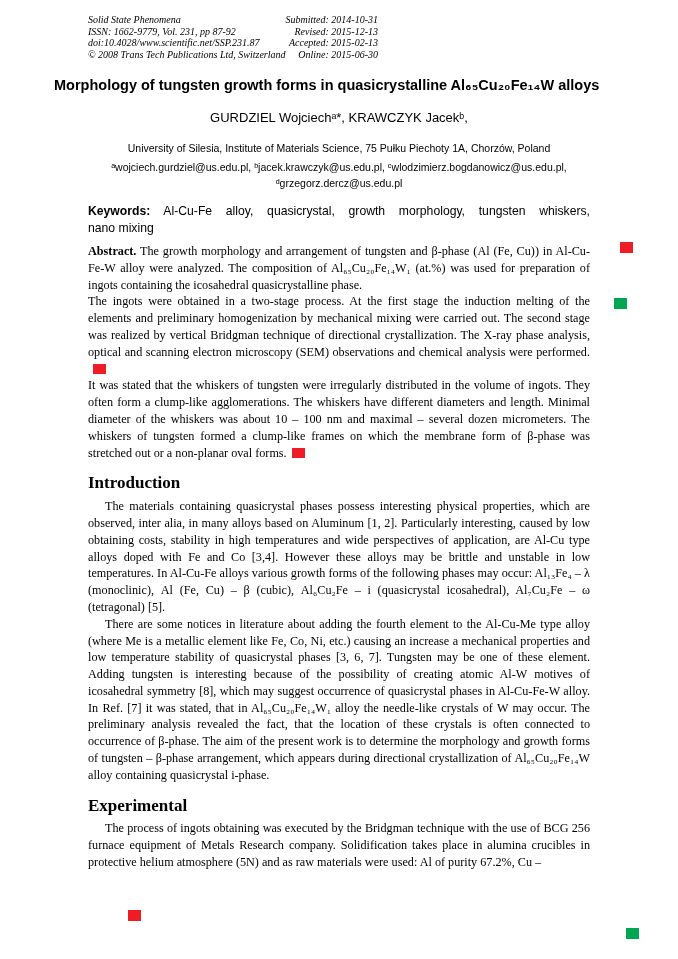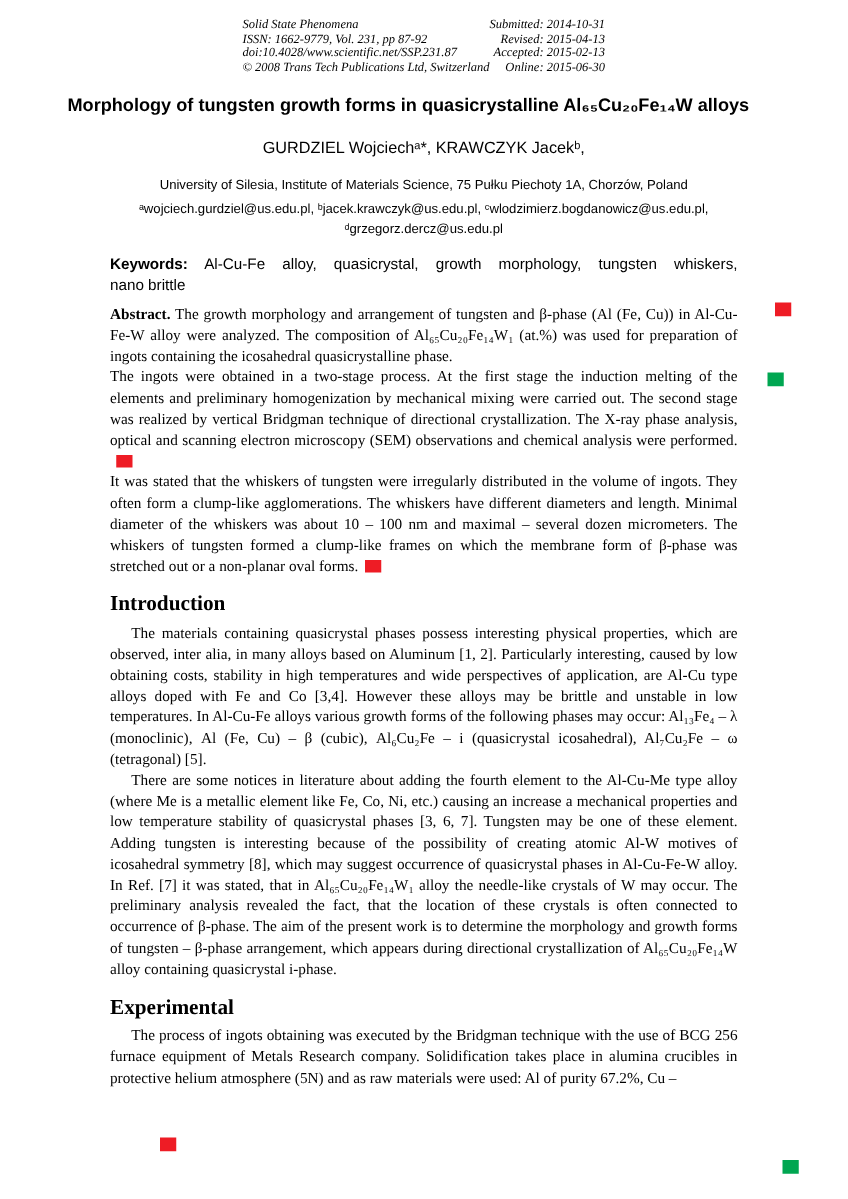--- a/index.html
+++ b/index.html
@@ -8,21 +8,21 @@
   body {
     width: 678px; height: 959px;
     background: #ffffff; color: #000000;
     overflow: hidden; position: relative;
     font-family: "Liberation Serif", "DejaVu Serif", serif;
   }
   .page { padding: 14px 88px 0 88px; }
 
   
   .hdr {
-    display: flex; justify-content: center;
+    display: flex; justify-content: flex-start;
     font-style: italic; font-size: 10px; line-height: 11.6px;
   }
   .hdr .right { text-align: right; }
 
   
   .title {
     margin: 16px -34px 0 -34px;
     font-family: "Liberation Sans", "DejaVu Sans", sans-serif;
     font-weight: bold; font-size: 14.5px; line-height: 19px;
   }
@@ -77,39 +77,39 @@
 
   <div class="hdr">
     <div>
       <div>Solid State Phenomena</div>
       <div>ISSN: 1662-9779, Vol. 231, pp 87-92</div>
       <div>doi:10.4028/www.scientific.net/SSP.231.87</div>
       <div>© 2008 Trans Tech Publications Ltd, Switzerland</div>
     </div>
     <div class="right">
       <div>Submitted: 2014-10-31</div>
-      <div>Revised: 2015-04-13</div>
+      <div>Revised: 2015-12-13</div>
       <div>Accepted: 2015-02-13</div>
       <div>Online: 2015-06-30</div>
     </div>
   </div>
 
   <h1 class="title">Morphology of tungsten growth forms in quasicrystalline Al₆₅Cu₂₀Fe₁₄W alloys</h1>
 
   <div class="authors">
     <div>GURDZIEL Wojciechᵃ*, KRAWCZYK Jacekᵇ,</div>
   </div>
 
   <div class="affil">University of Silesia, Institute of Materials Science, 75 Pułku Piechoty 1A, Chorzów, Poland</div>
 
   <div class="emails">ᵃwojciech.gurdziel@us.edu.pl, ᵇjacek.krawczyk@us.edu.pl, ᶜwlodzimierz.bogdanowicz@us.edu.pl, ᵈgrzegorz.dercz@us.edu.pl</div>
 
   <div class="keywords">
     <div class="kw1"><span class="kw-label">Keywords:</span><span> Al-Cu-Fe alloy, quasicrystal, growth morphology, tungsten whiskers,</span></div>
-    <div>nano brittle</div>
+    <div>nano mixing</div>
   </div>
 
   <div class="abstract body-text">
     <p><span class="lbl">Abstract.</span><span> The growth morphology and arrangement of tungsten and β-phase (Al (Fe, Cu)) in Al-Cu-Fe-W alloy were analyzed. The composition of Al₆₅Cu₂₀Fe₁₄W₁ (at.%) was used for preparation of ingots containing the icosahedral quasicrystalline phase.</span></p>
     <p><span>The ingots were obtained in a two-stage process. At the first stage the induction melting of the elements and preliminary homogenization by mechanical mixing were carried out. The second stage was realized by vertical Bridgman technique of directional crystallization. The X-ray phase analysis, optical and scanning electron microscopy (SEM) observations and chemical analysis were performed.</span><span class="ann ann-inline" style="background: rgb(238, 28, 37);"></span></p>
     <p><span>It was stated that the whiskers of tungsten were irregularly distributed in the volume of ingots. They often form a clump-like agglomerations. The whiskers have different diameters and length. Minimal diameter of the whiskers was about 10 – 100 nm and maximal – several dozen micrometers. The whiskers of tungsten formed a clump-like frames on which the membrane form of β-phase was stretched out or a non-planar oval forms.</span><span class="ann ann-inline" style="background: rgb(238, 28, 37);"></span></p>
   </div>
 
   <div class="sec body-text">
     <div class="sec-h">Introduction</div>

